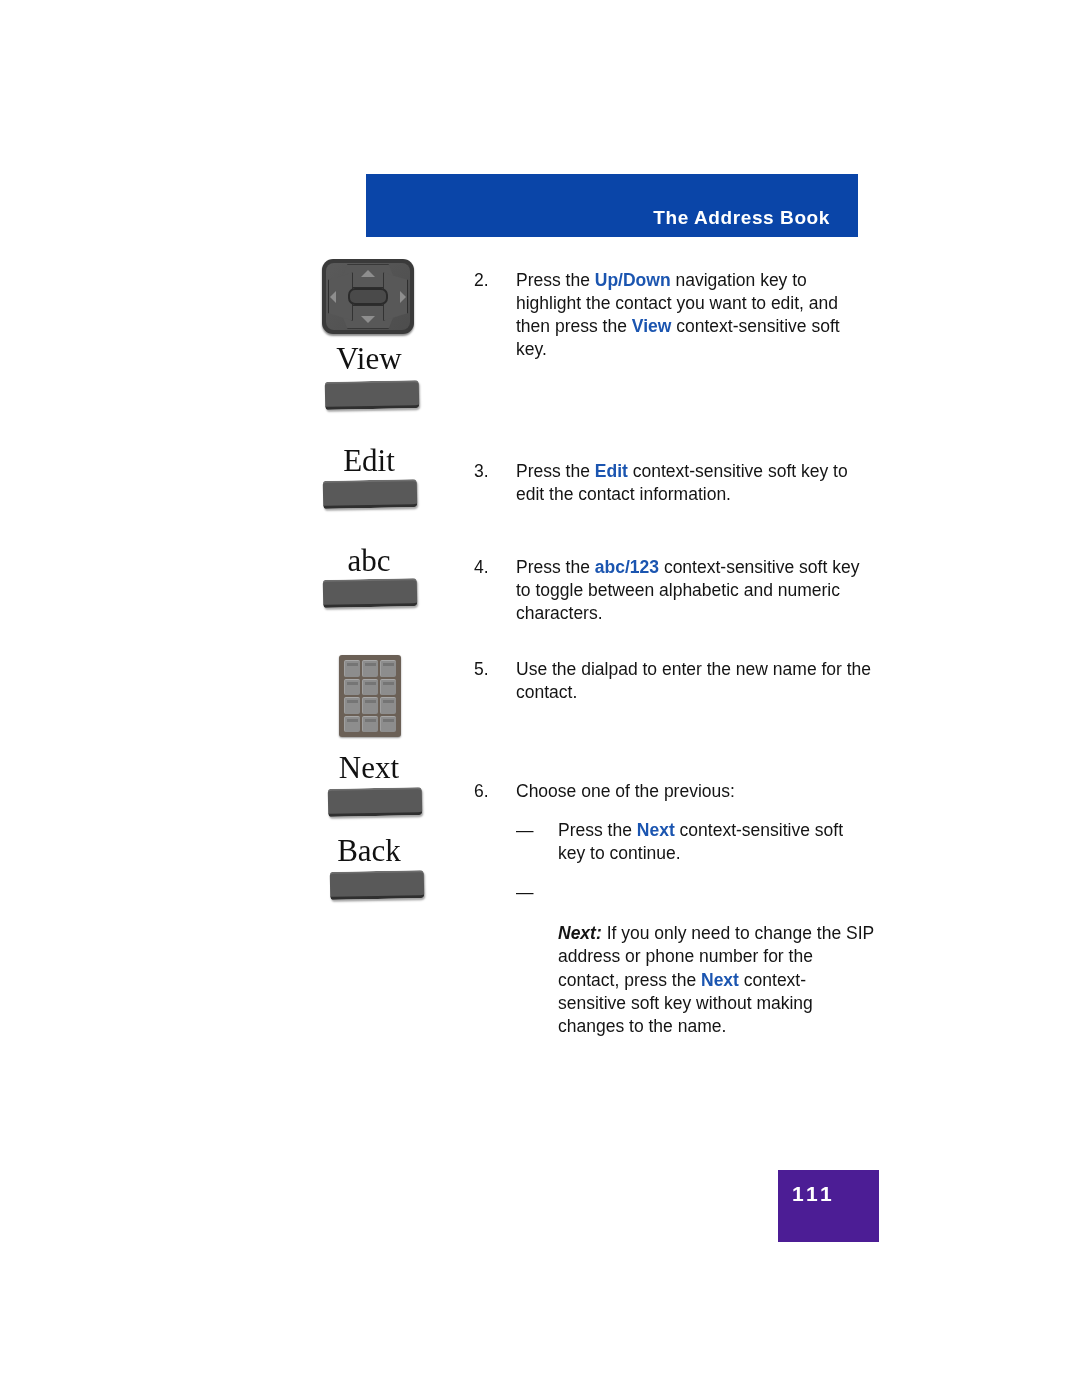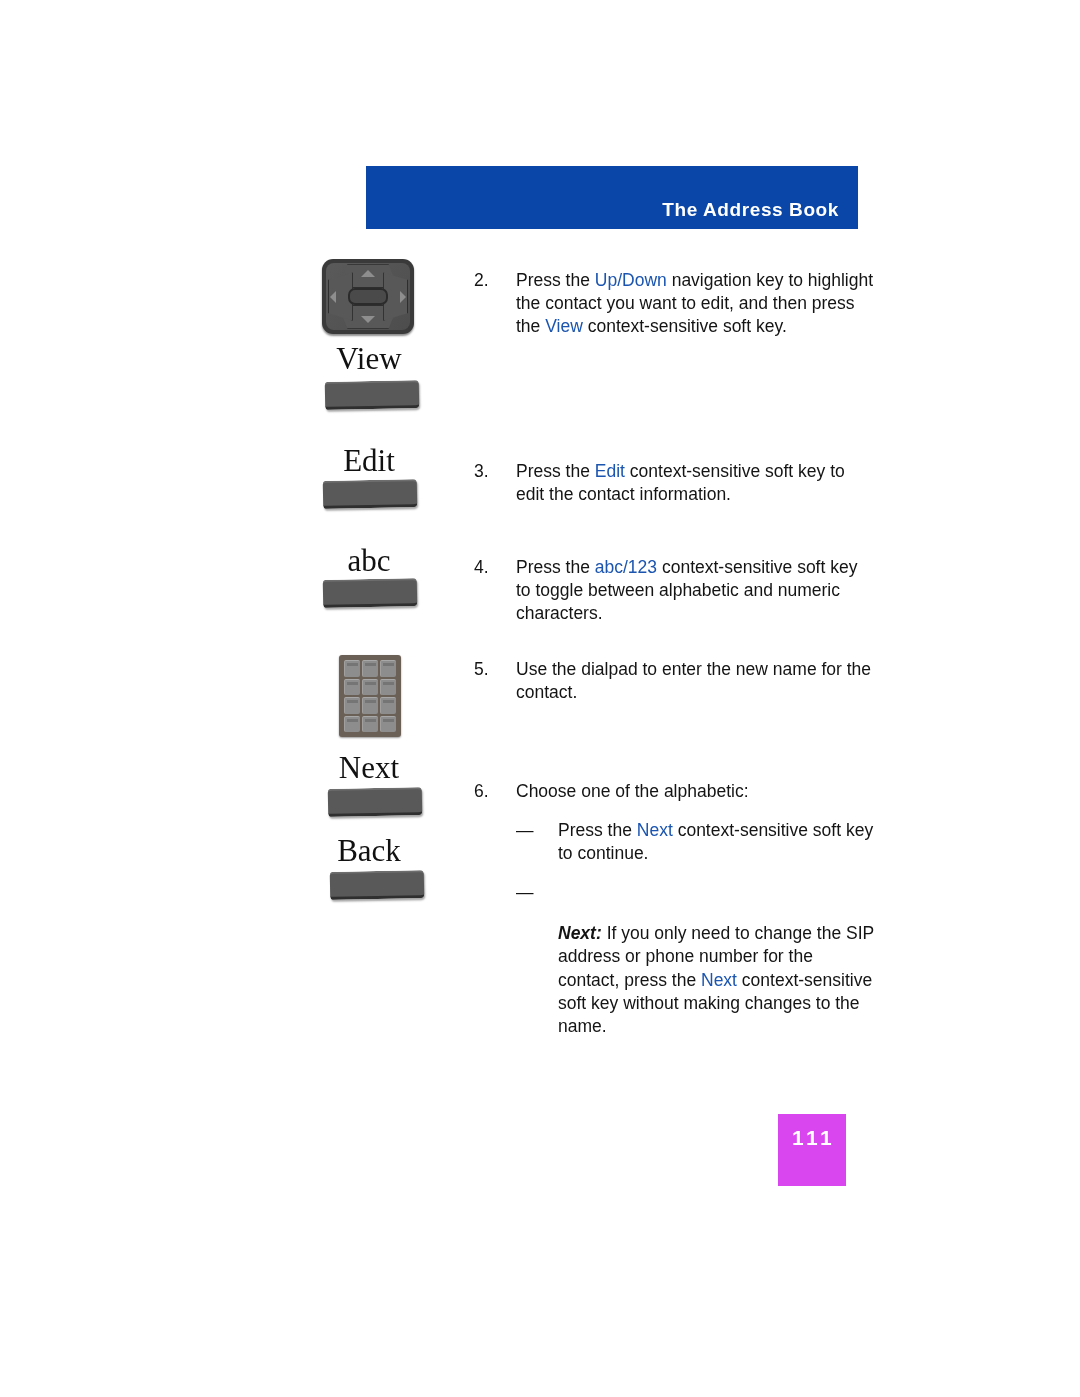--- a/index.html
+++ b/index.html
@@ -21,29 +21,29 @@
   .page {
     position: absolute;
     inset: 0;
     background: #ffffff;
   }
 
   
   .header-banner {
     position: absolute;
     left: 366px;
-    top: 166px;
+    top: 174px;
     width: 492px;
     height: 63px;
     background: #0a45a8;
     display: flex;
     align-items: flex-end;
     justify-content: flex-end;
     box-sizing: border-box;
-    padding: 0 19px 10px 0;
+    padding: 0 28px 10px 0;
   }
   .header-banner-title {
     color: #ffffff;
     font-size: 19px;
     font-weight: bold;
     letter-spacing: 0.6px;
     line-height: 1;
     white-space: nowrap;
   }
 
@@ -240,31 +240,31 @@
   .note-block {
     margin-top: 18px;
   }
   .note-label {
     font-weight: bold;
     font-style: italic;
   }
 
   b.kw {
     color: #1b55b0;
-    font-weight: normal;
+    font-weight: bold;
   }
 
   
   .page-number-box {
     position: absolute;
     left: 778px;
-    top: 1114px;
-    width: 68px;
+    top: 1170px;
+    width: 101px;
     height: 72px;
-    background: #d946ef;
+    background: #4c1d95;
     box-sizing: border-box;
     padding: 13px 0 0 14px;
   }
   .page-number {
     color: #ffffff;
     font-size: 21px;
     font-weight: bold;
     letter-spacing: 3.5px;
     line-height: 1;
   }
@@ -346,21 +346,21 @@
     </div>
 
     <div class="step" style="top:403px;">
       <div class="step-num">5.</div>
       <div class="step-body">Use the dialpad to enter the new name for the contact.</div>
     </div>
 
     <div class="step" style="top:525px;">
       <div class="step-num">6.</div>
       <div class="step-body">
-        <div>Choose one of the alphabetic:</div>
+        <div>Choose one of the previous:</div>
 
         <div class="substep">
           <div class="substep-dash">—</div>
           <div class="substep-body">Press the <b class="kw">Next</b> context-sensitive soft key to continue.</div>
         </div>
 
         <div class="substep">
           <div class="substep-dash">—</div>
         </div>
 

